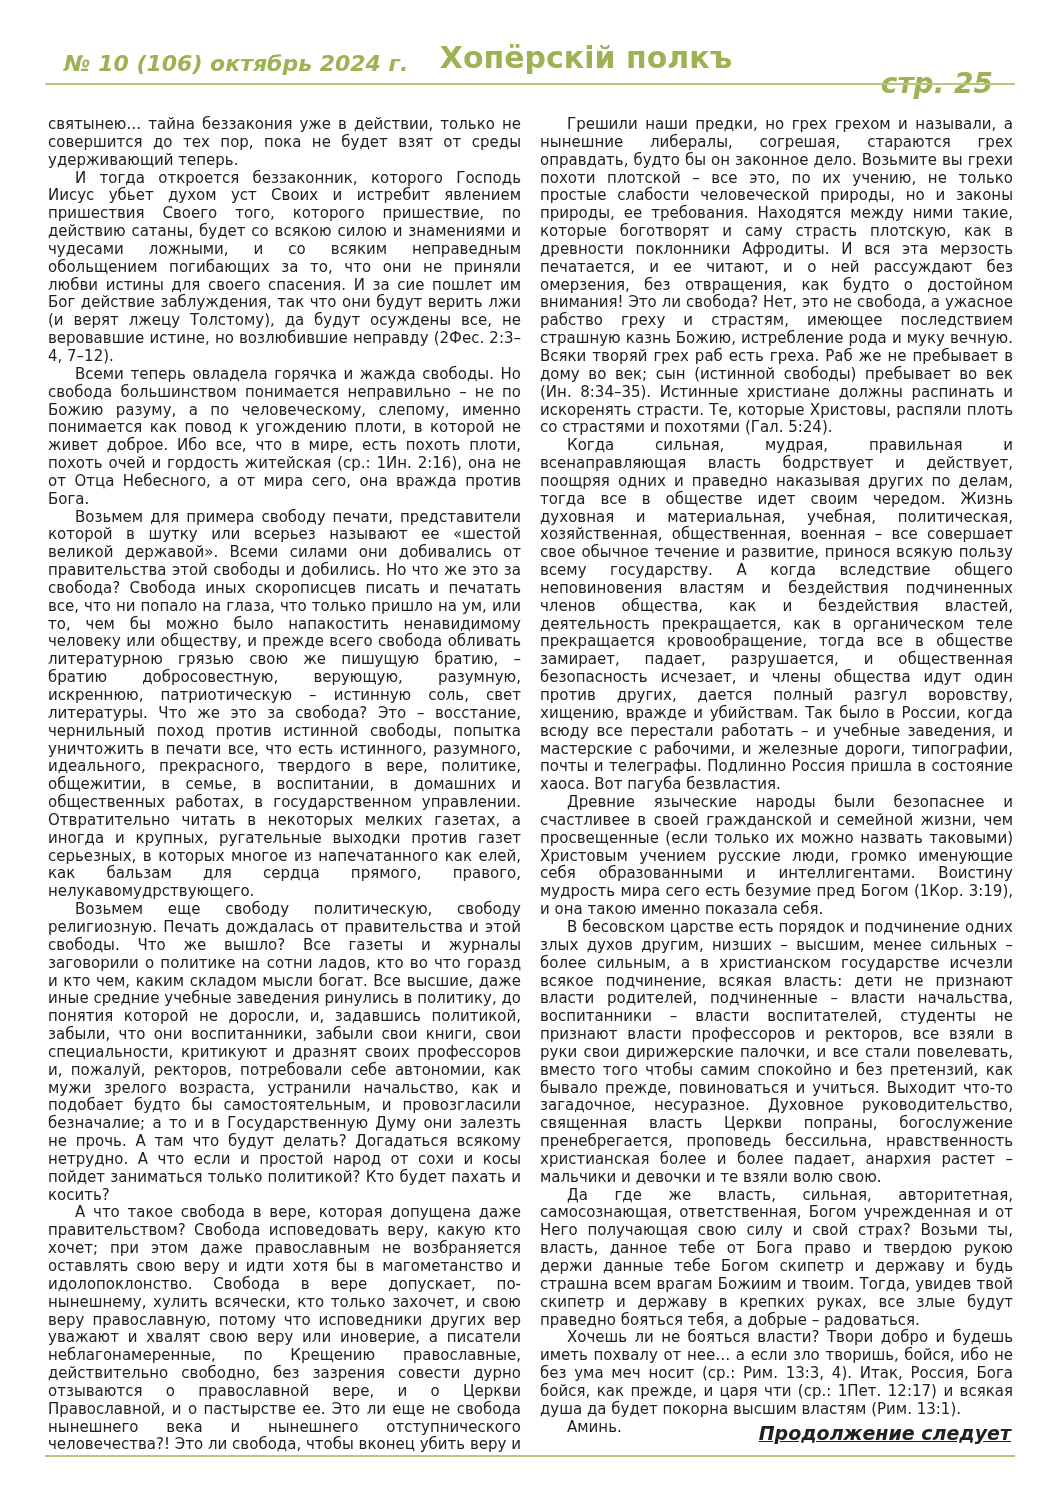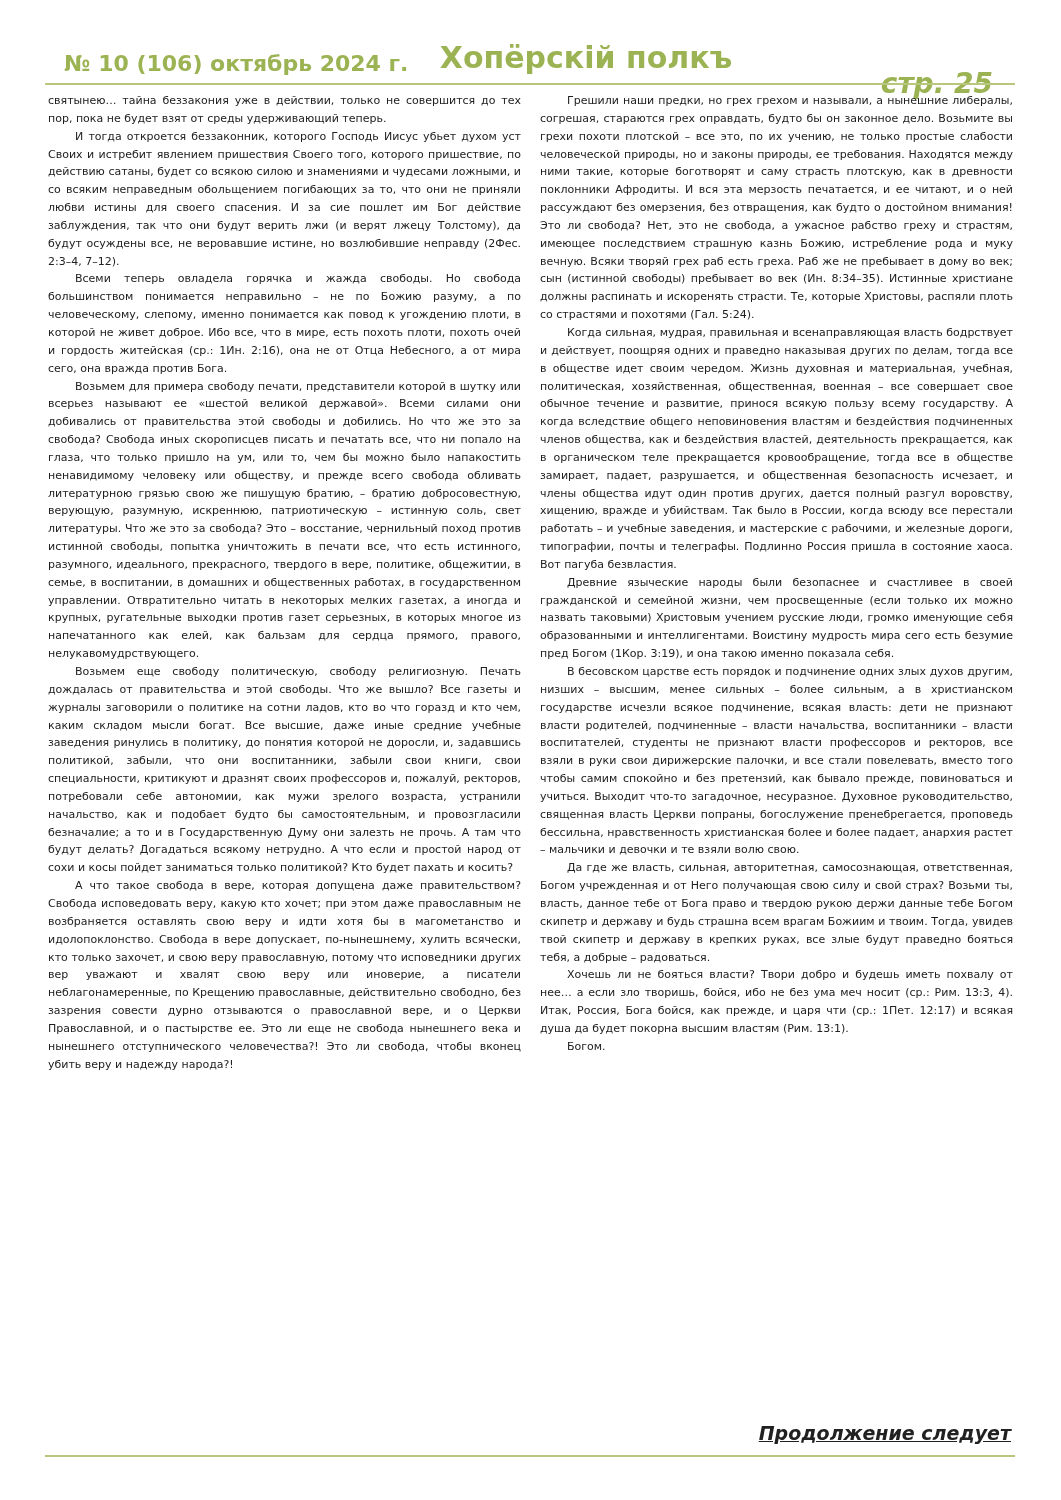--- a/index.html
+++ b/index.html
@@ -12,21 +12,21 @@
     width:1061px;height:1500px;
     background:#ffffff;
     font-family:"DejaVu Sans","Liberation Sans",sans-serif;
     color:var(--ink);
     position:relative;
     overflow:hidden;
   }
   .page{position:absolute;inset:0;}
   .issue{
     position:absolute;left:64px;top:51px;
-    font-weight:bold;font-size:22px;
+    font-style:italic;font-weight:bold;font-size:22px;
     color:var(--accent);white-space:nowrap;
   }
   .masthead{
     position:absolute;left:586px;top:40px;transform:translateX(-50%);
     font-weight:bold;font-size:30px;
     color:var(--accent);white-space:nowrap;
   }
   .pagenum{
     position:absolute;right:68px;top:51px;
     font-style:italic;font-weight:bold;font-size:28px;
@@ -37,23 +37,23 @@
     border-top:2px solid var(--rule);
   }
   .top-rule{top:83px;}
   .bottom-rule{top:1455px;}
   .columns{
     position:absolute;left:48px;right:48px;top:92px;height:1360px;
     display:flex;gap:19px;overflow:hidden;
   }
   .column{
     flex:1 1 0;min-width:0;
-    font-size:11px;line-height:17.85px;
+    font-size:15px;line-height:17.85px;
     text-align:justify;
-    hyphens:auto;-webkit-hyphens:auto;
+    hyphens:auto;margin-top:24px;-webkit-hyphens:auto;
   }
   .column p{margin:0;padding:0;text-indent:27px;}
   .column.left p:first-child{text-indent:0;}
   .footer{
     position:absolute;right:50px;top:1422px;
     font-style:italic;font-weight:bold;font-size:19px;
     color:var(--ink);white-space:nowrap;text-decoration:underline;
   }
 </style>
 </head>
@@ -78,21 +78,21 @@
         <p>Возьмем еще свободу политическую, свободу религиозную. Печать дождалась от правительства и этой свободы. Что же вышло? Все газеты и журналы заговорили о политике на сотни ладов, кто во что горазд и кто чем, каким складом мысли богат. Все высшие, даже иные средние учебные заведения ринулись в политику, до понятия которой не доросли, и, задавшись политикой, забыли, что они воспитанники, забыли свои книги, свои специальности, критикуют и дразнят своих профессоров и, пожалуй, ректоров, потребовали себе автономии, как мужи зрелого возраста, устранили начальство, как и подобает будто бы самостоятельным, и провозгласили безначалие; а то и в Государственную Думу они залезть не прочь. А там что будут делать? Догадаться всякому нетрудно. А что если и простой народ от сохи и косы пойдет заниматься только политикой? Кто будет пахать и косить?</p>
         <p>А что такое свобода в вере, которая допущена даже правительством? Свобода исповедовать веру, какую кто хочет; при этом даже православным не возбраняется оставлять свою веру и идти хотя бы в магометанство и идолопоклонство. Свобода в вере допускает, по-нынешнему, хулить всячески, кто только захочет, и свою веру православную, потому что исповедники других вер уважают и хвалят свою веру или иноверие, а писатели неблагонамеренные, по Крещению православные, действительно свободно, без зазрения совести дурно отзываются о православной вере, и о Церкви Православной, и о пастырстве ее.  Это ли еще не свобода нынешнего века и нынешнего отступнического человечества?! Это ли свобода, чтобы вконец убить веру и надежду народа?!</p>
       </div>
     <div class="column right">
         <p>Грешили наши предки, но грех грехом и называли, а нынешние либералы, согрешая, стараются грех оправдать, будто бы он законное дело. Возьмите вы грехи похоти плотской – все это, по их учению, не только простые слабости человеческой природы, но и законы природы, ее требования. Находятся между ними такие, которые боготворят и саму страсть плотскую, как в древности поклонники Афродиты. И вся эта мерзость печатается, и ее читают, и о ней рассуждают без омерзения, без отвращения, как будто о достойном внимания! Это ли свобода? Нет, это не свобода, а ужасное рабство греху и страстям, имеющее последствием страшную казнь Божию, истребление рода и муку вечную. Всяки творяй грех раб есть греха. Раб же не пребывает в дому во век; сын (истинной свободы) пребывает во век (Ин. 8:34–35). Истинные христиане должны распинать и искоренять страсти. Те, которые Христовы, распяли плоть со страстями и похотями (Гал. 5:24).</p>
         <p>Когда сильная, мудрая, правильная и всенаправляющая власть бодрствует и действует, поощряя одних и праведно наказывая других по делам, тогда все в обществе идет своим чередом. Жизнь духовная и материальная, учебная, политическая, хозяйственная, общественная, военная – все совершает свое обычное течение и развитие, принося всякую пользу всему государству. А когда вследствие общего неповиновения властям и бездействия подчиненных членов общества, как и бездействия властей, деятельность прекращается, как в органическом теле прекращается кровообращение, тогда все в обществе замирает, падает, разрушается, и общественная безопасность исчезает, и члены общества идут один против других, дается полный разгул воровству, хищению, вражде и убийствам. Так было в России, когда всюду все перестали работать – и учебные заведения, и мастерские с рабочими, и железные дороги, типографии, почты и телеграфы. Подлинно Россия пришла в состояние хаоса. Вот пагуба безвластия.</p>
         <p>Древние языческие народы были безопаснее и счастливее в своей гражданской и семейной жизни, чем просвещенные (если только их можно назвать таковыми) Христовым учением русские люди, громко именующие себя образованными и интеллигентами. Воистину мудрость мира сего есть безумие пред Богом (1Кор. 3:19), и она такою именно показала себя.</p>
         <p>В бесовском царстве есть порядок и подчинение одних злых духов другим, низших – высшим, менее сильных – более сильным, а в христианском государстве исчезли всякое подчинение, всякая власть: дети не признают власти родителей, подчиненные – власти начальства, воспитанники – власти воспитателей, студенты не признают власти профессоров и ректоров, все взяли в руки свои дирижерские палочки, и все стали повелевать, вместо того чтобы самим спокойно и без претензий, как бывало прежде, повиноваться и учиться. Выходит что-то загадочное, несуразное. Духовное руководительство, священная власть Церкви попраны, богослужение пренебрегается, проповедь бессильна, нравственность христианская более и более падает, анархия растет – мальчики и девочки и те взяли волю свою.</p>
         <p>Да где же власть, сильная, авторитетная, самосознающая, ответственная, Богом учрежденная и от Него получающая свою силу и свой страх? Возьми ты, власть, данное тебе от Бога право и твердою рукою держи данные тебе Богом скипетр и державу и будь страшна всем врагам Божиим и твоим. Тогда, увидев твой скипетр и державу в крепких руках, все злые будут праведно бояться тебя, а добрые – радоваться.</p>
         <p>Хочешь ли не бояться власти? Твори добро и будешь иметь похвалу от нее… а если зло творишь, бойся, ибо не без ума меч носит (ср.: Рим. 13:3, 4). Итак, Россия, Бога бойся, как прежде, и царя чти (ср.: 1Пет. 12:17) и всякая душа да будет покорна высшим властям (Рим. 13:1).</p>
-        <p>Богом.</p>
+        <p>Аминь.</p>
       </div>
   </div>
 
   <div class="footer">Продолжение следует</div>
 
   <div class="rule bottom-rule"></div>
 
 </div>
 
 </body></html>

